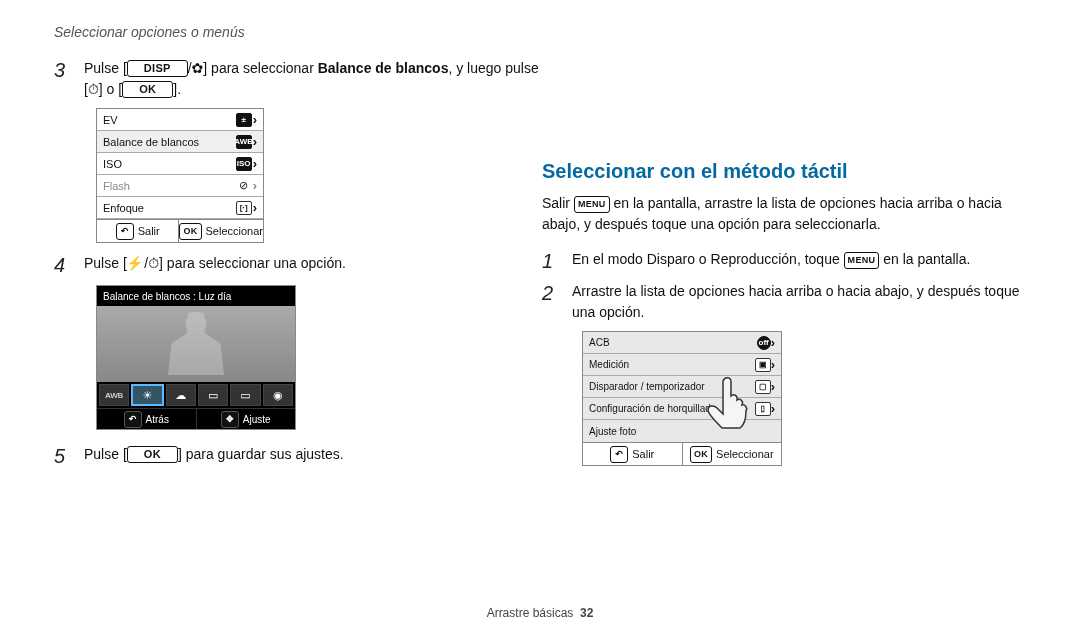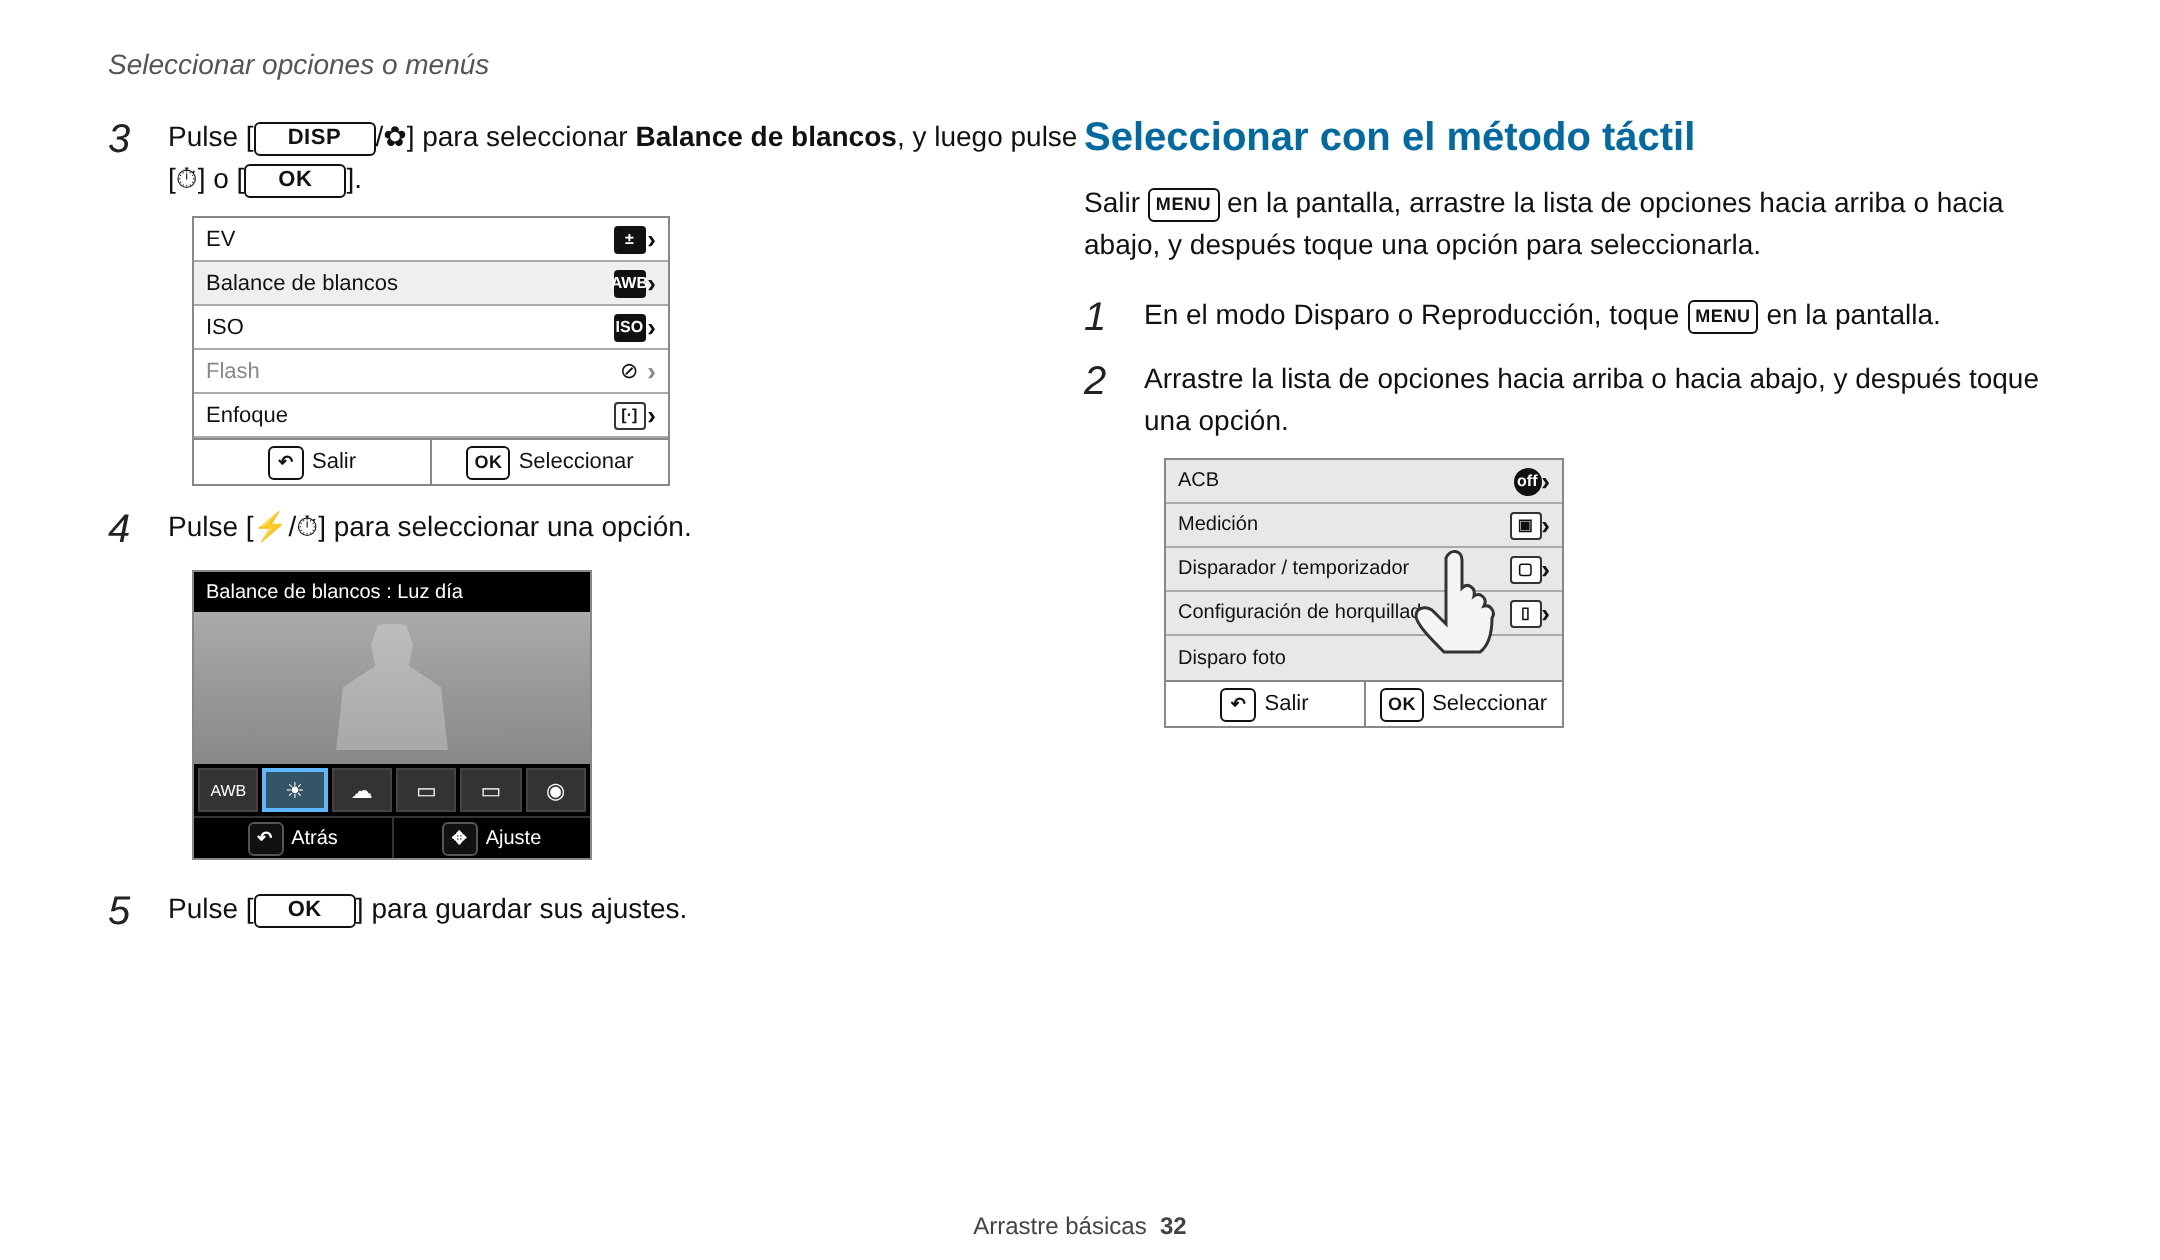--- a/index.html
+++ b/index.html
@@ -9,20 +9,21 @@
     font-family: "Segoe UI", Arial, sans-serif;
     color: #111;
     font-size: 14px;
     width: 1080px;
     height: 630px;
     position: relative;
   }
   .page {
     display: flex;
     padding: 24px 50px 0 54px;
+    align-items: flex-end;
   }
   .col { flex: 1; min-width: 0; }
   .breadcrumb { color: #555; font-size: 14px; margin-bottom: 18px; font-style: italic;}
   .step {
     display: flex;
     align-items: flex-start;
     gap: 12px;
     margin-bottom: 8px;
   }
   .step-num {
@@ -53,21 +54,21 @@
   .key.small { font-size: 9px; padding: 0 3px; }
   .heading-blue {
     color: #0369a1;
     font-size: 20px;
     font-weight: 600;
     margin: 0 0 10px 0;
   }
   .fig {
     border: 1px solid #888;
     background: #fff;
-    width: 239px;
+    width: 168px;
     margin: 6px 0 10px 42px;
     font-size: 11px;
   }
   .fig .row {
     display: flex;
     align-items: center;
     height: 22px;
     padding: 0 6px;
     border-bottom: 1px solid #aaa;
   }
@@ -319,21 +320,21 @@
           <span class="lbl">Disparador / temporizador</span>
           <span class="ic"><span class="icon-box">▢</span></span>
           <span class="chev">›</span>
         </div>
       <div class="row">
           <span class="lbl">Configuración de horquillado</span>
           <span class="ic"><span class="icon-box">▯</span></span>
           <span class="chev">›</span>
         </div>
       <div class="row" style="border-bottom:none;">
-          <span class="lbl">Disparo foto</span>
+          <span class="lbl">Ajuste foto</span>
         </div>
       <div class="footer">
         <div class="half">
             <span class="key small">↶</span>
             <span>Salir</span>
           </div>
         <div class="half">
             <span class="key small">OK</span>
             <span>Seleccionar</span>
           </div>

